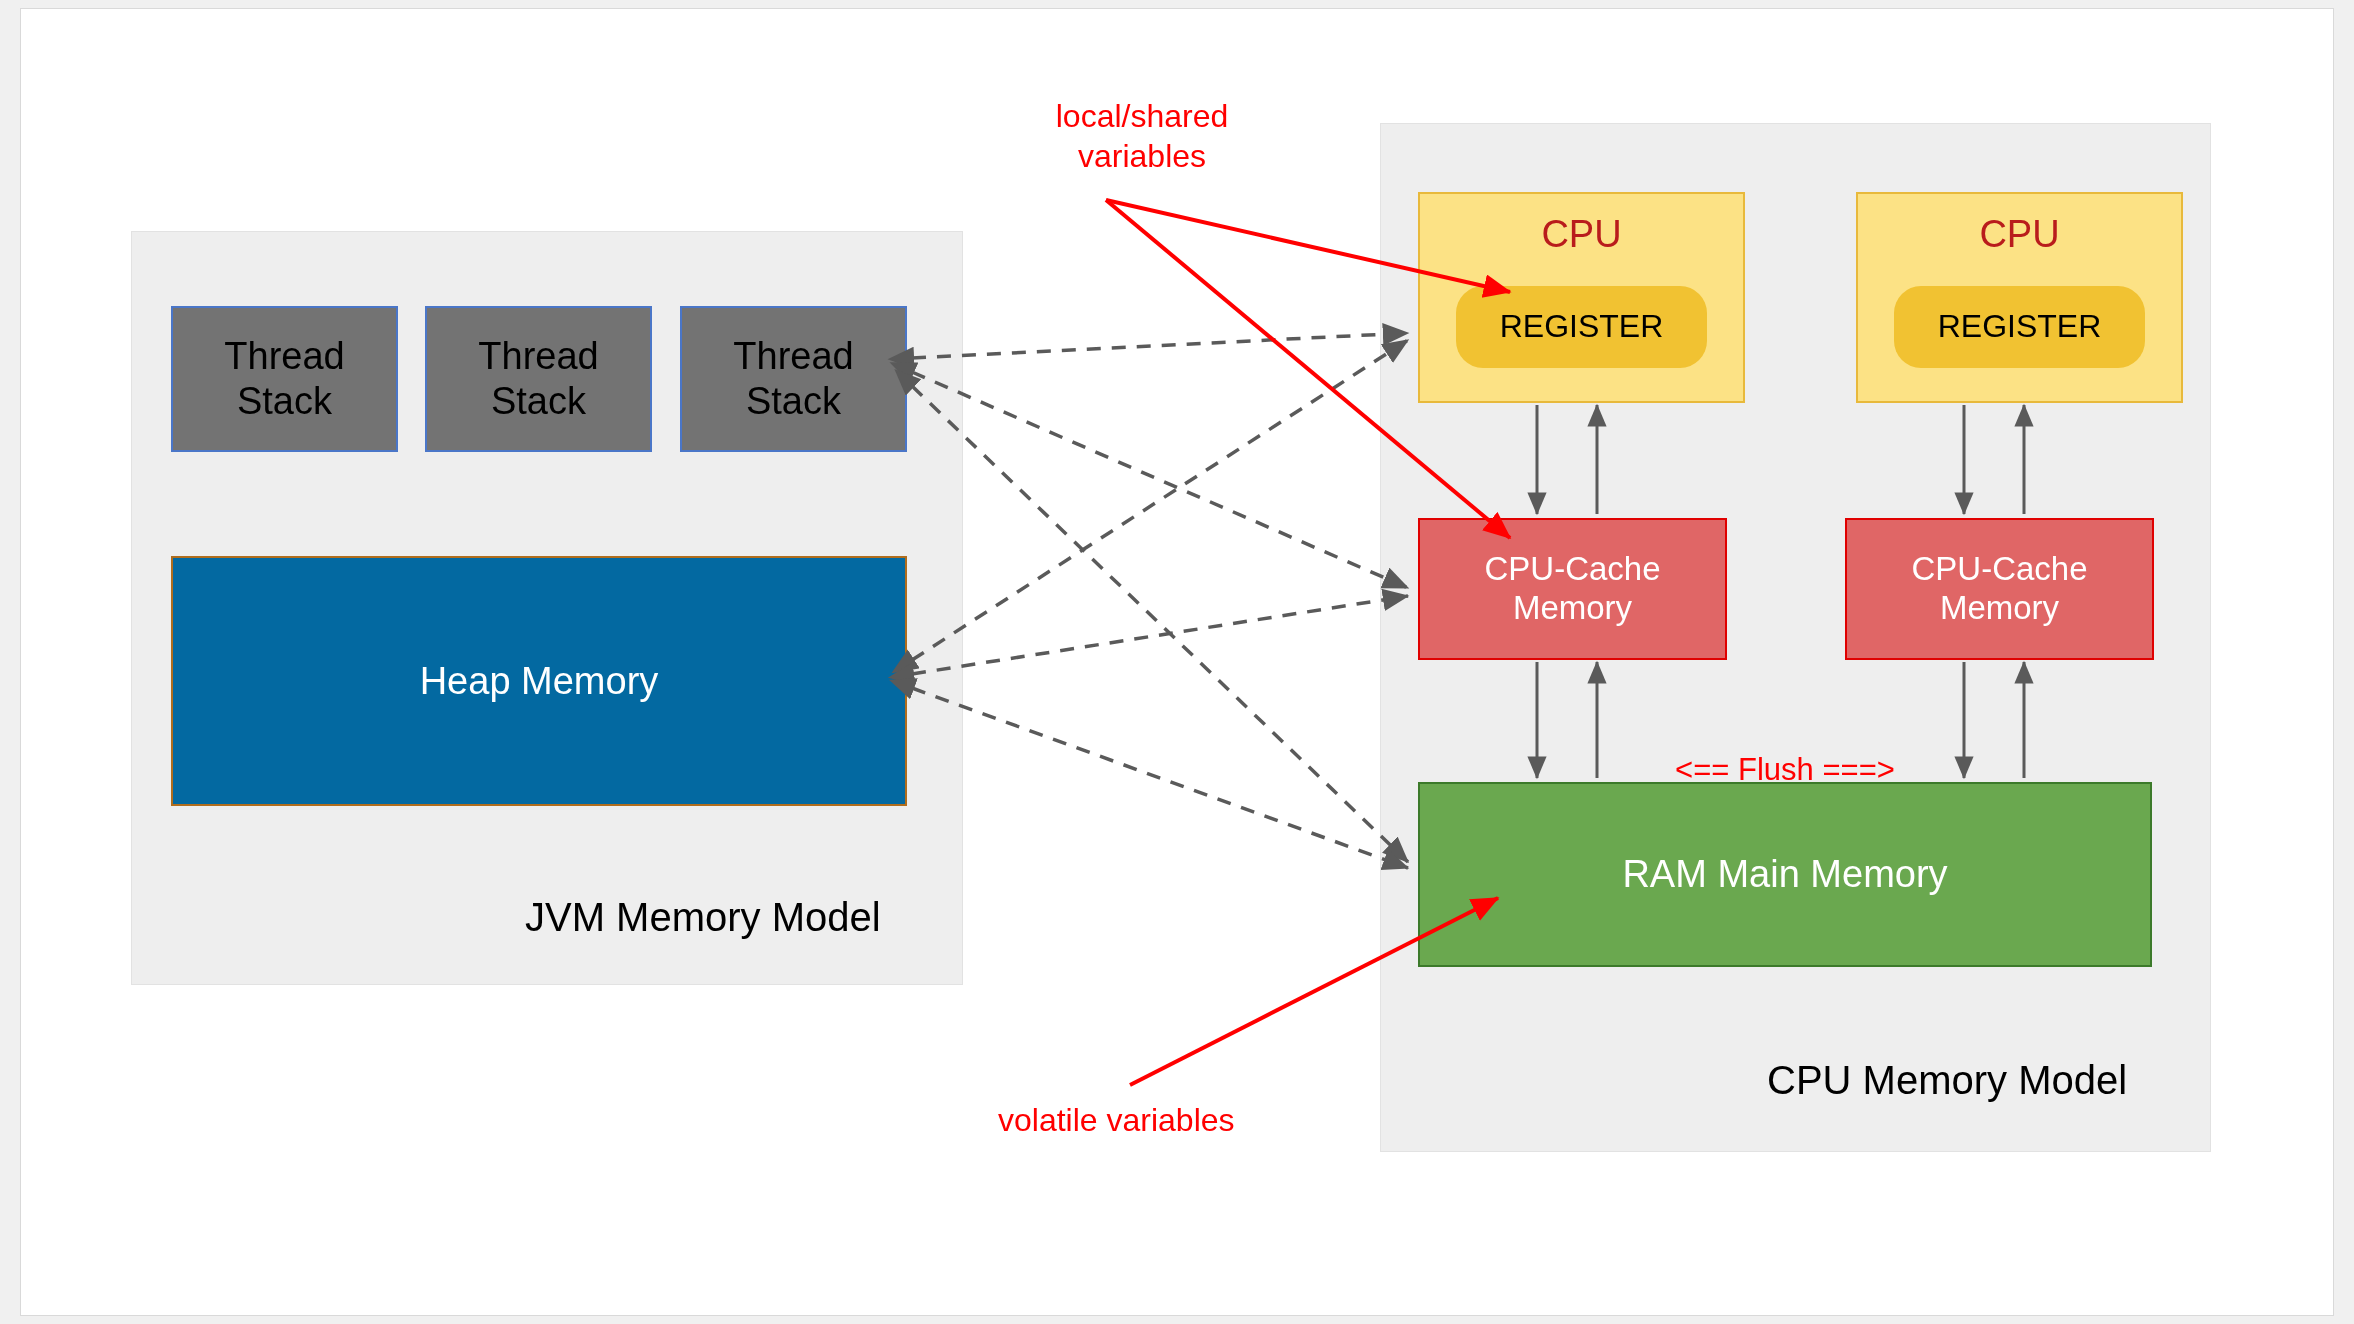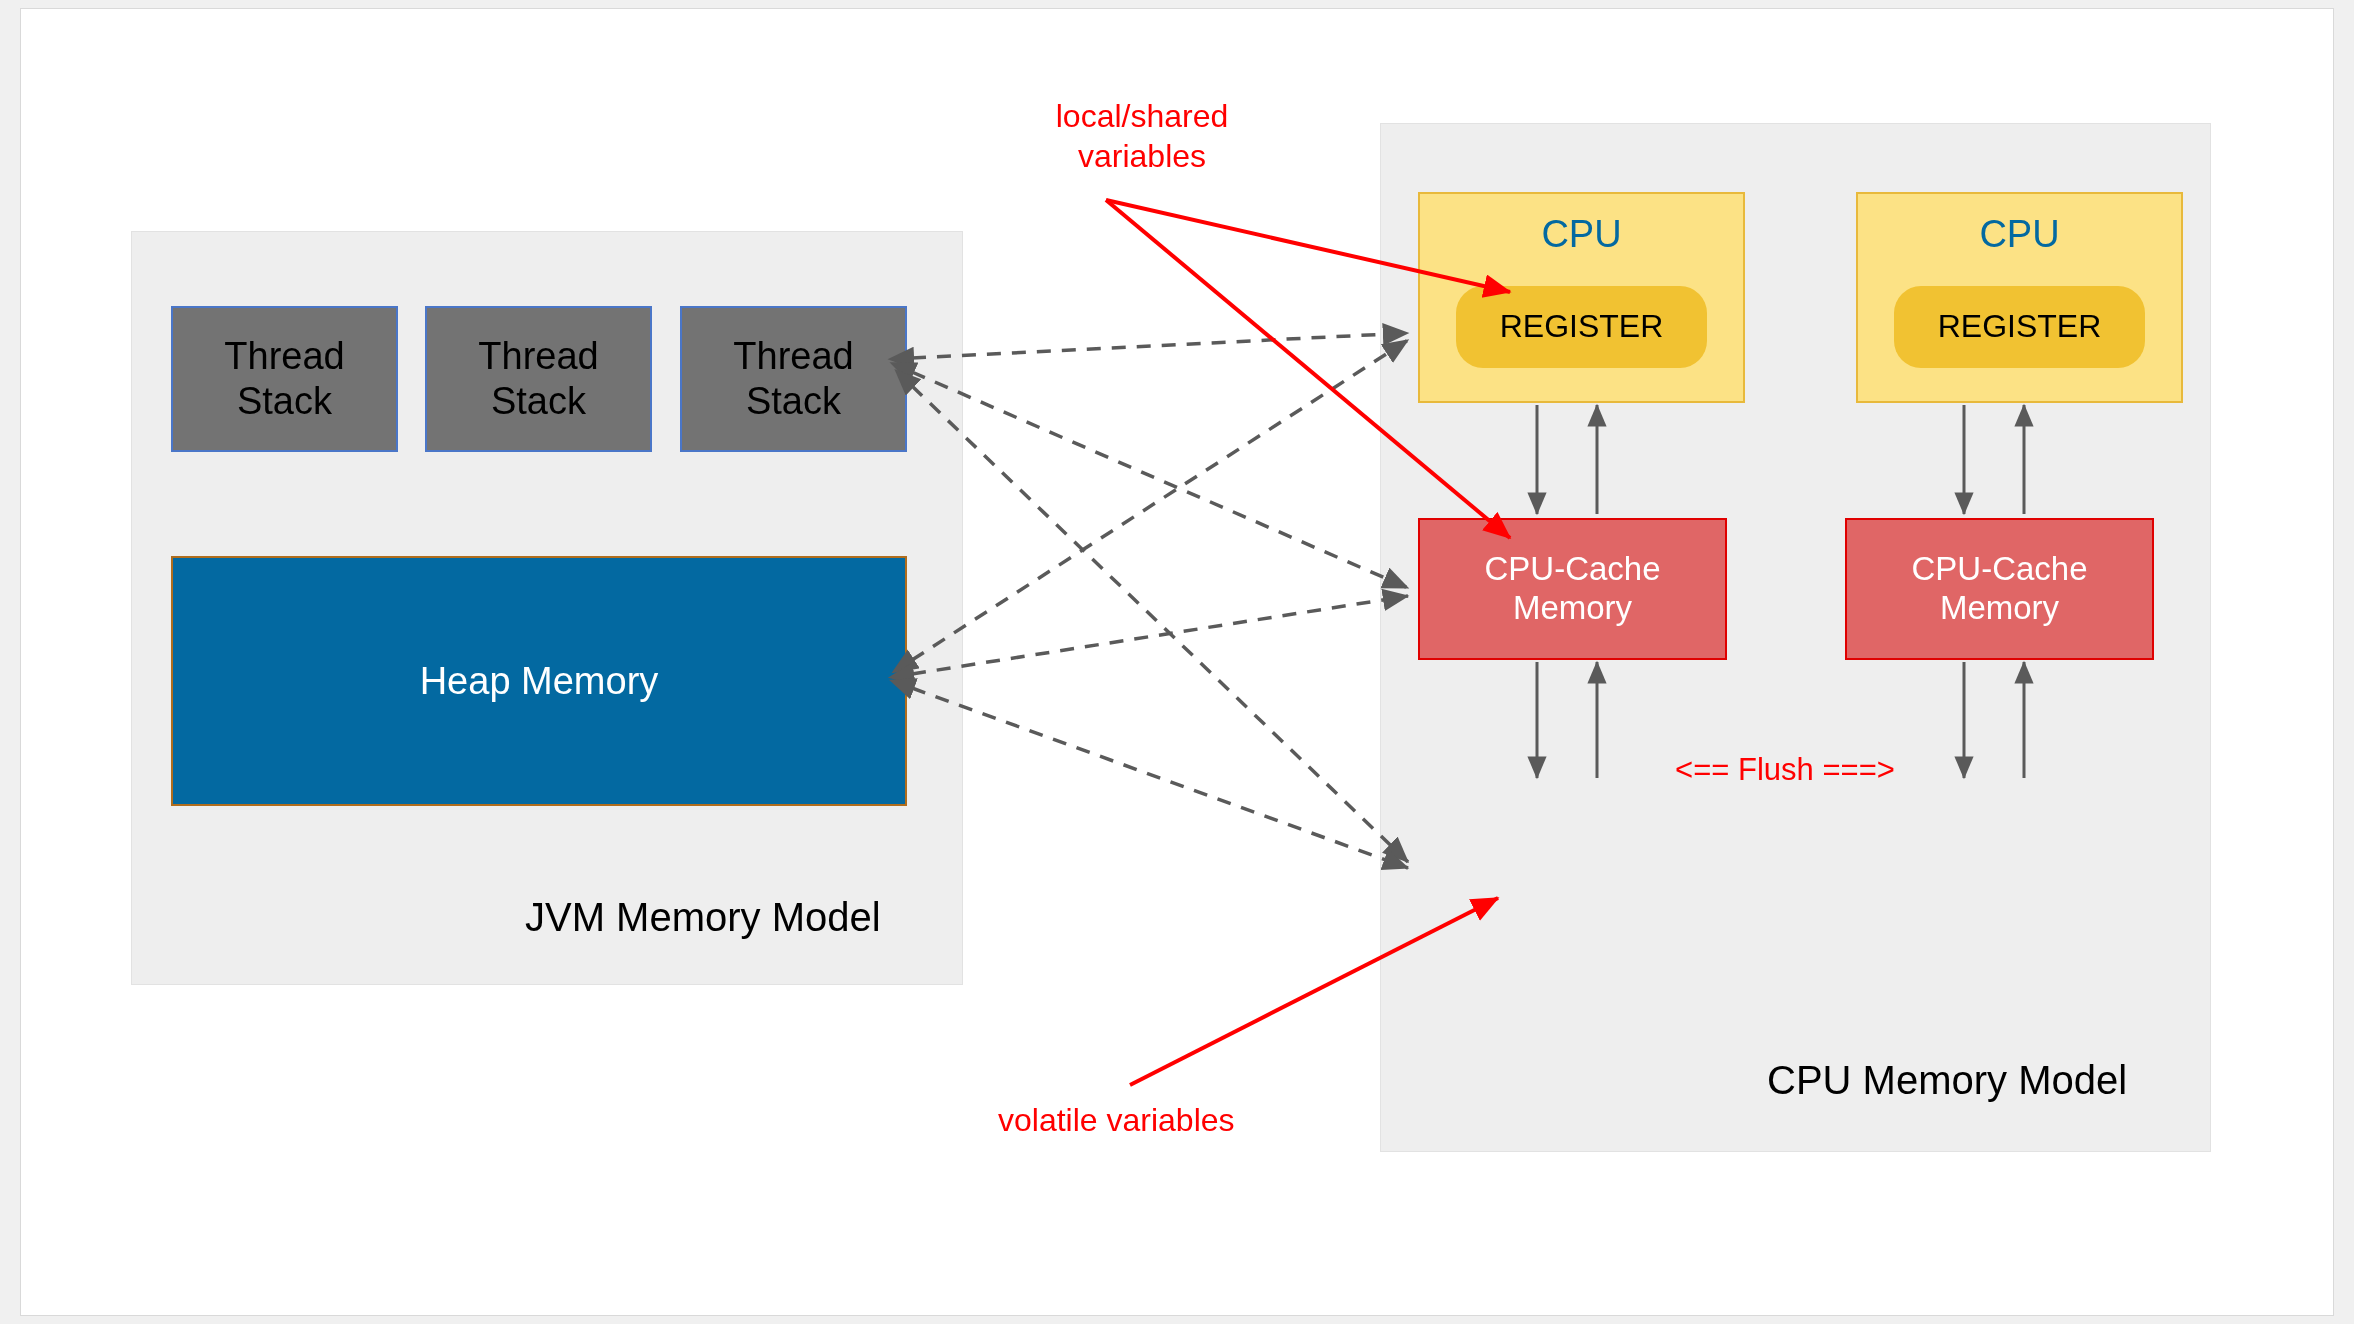--- a/index.html
+++ b/index.html
@@ -97,21 +97,21 @@
   }
   #cpu-box-0 { left: 1418px; }
   #cpu-box-1 { left: 1856px; }
 
   .cpu-label {
     position: absolute;
     left: 0;
     right: 0;
     top: 18px;
     text-align: center;
-    color: #0369a1;
+    color: #b91c1c;
     font-size: 38px;
   }
 
   .register {
     position: absolute;
     left: 36px;
     right: 36px;
     top: 92px;
     height: 82px;
     background: #f1c232;
@@ -199,20 +199,21 @@
   <div class="node cpu-box" id="cpu-box-1">
     <div class="cpu-label">CPU</div>
     <div class="register">REGISTER</div>
   </div>
 
   <div class="node cpu-cache" id="cpu-cache-0" style="white-space: pre-line;">CPU-Cache
 Memory</div>
   <div class="node cpu-cache" id="cpu-cache-1" style="white-space: pre-line;">CPU-Cache
 Memory</div>
 
+  <div class="node" id="ram-main-memory">RAM Main Memory</div>
 
   <div class="group-title" id="cpu-title">CPU Memory Model</div>
 
   <div class="annotation" id="annot-local-shared" style="white-space: pre-line;">local/shared
 variables</div>
   <div class="annotation" id="annot-volatile">volatile variables</div>
   <div class="annotation" id="annot-flush">&lt;== Flush ===&gt;</div>
 
   <svg id="connectors" viewBox="0 0 2354 1324">
     <defs>

